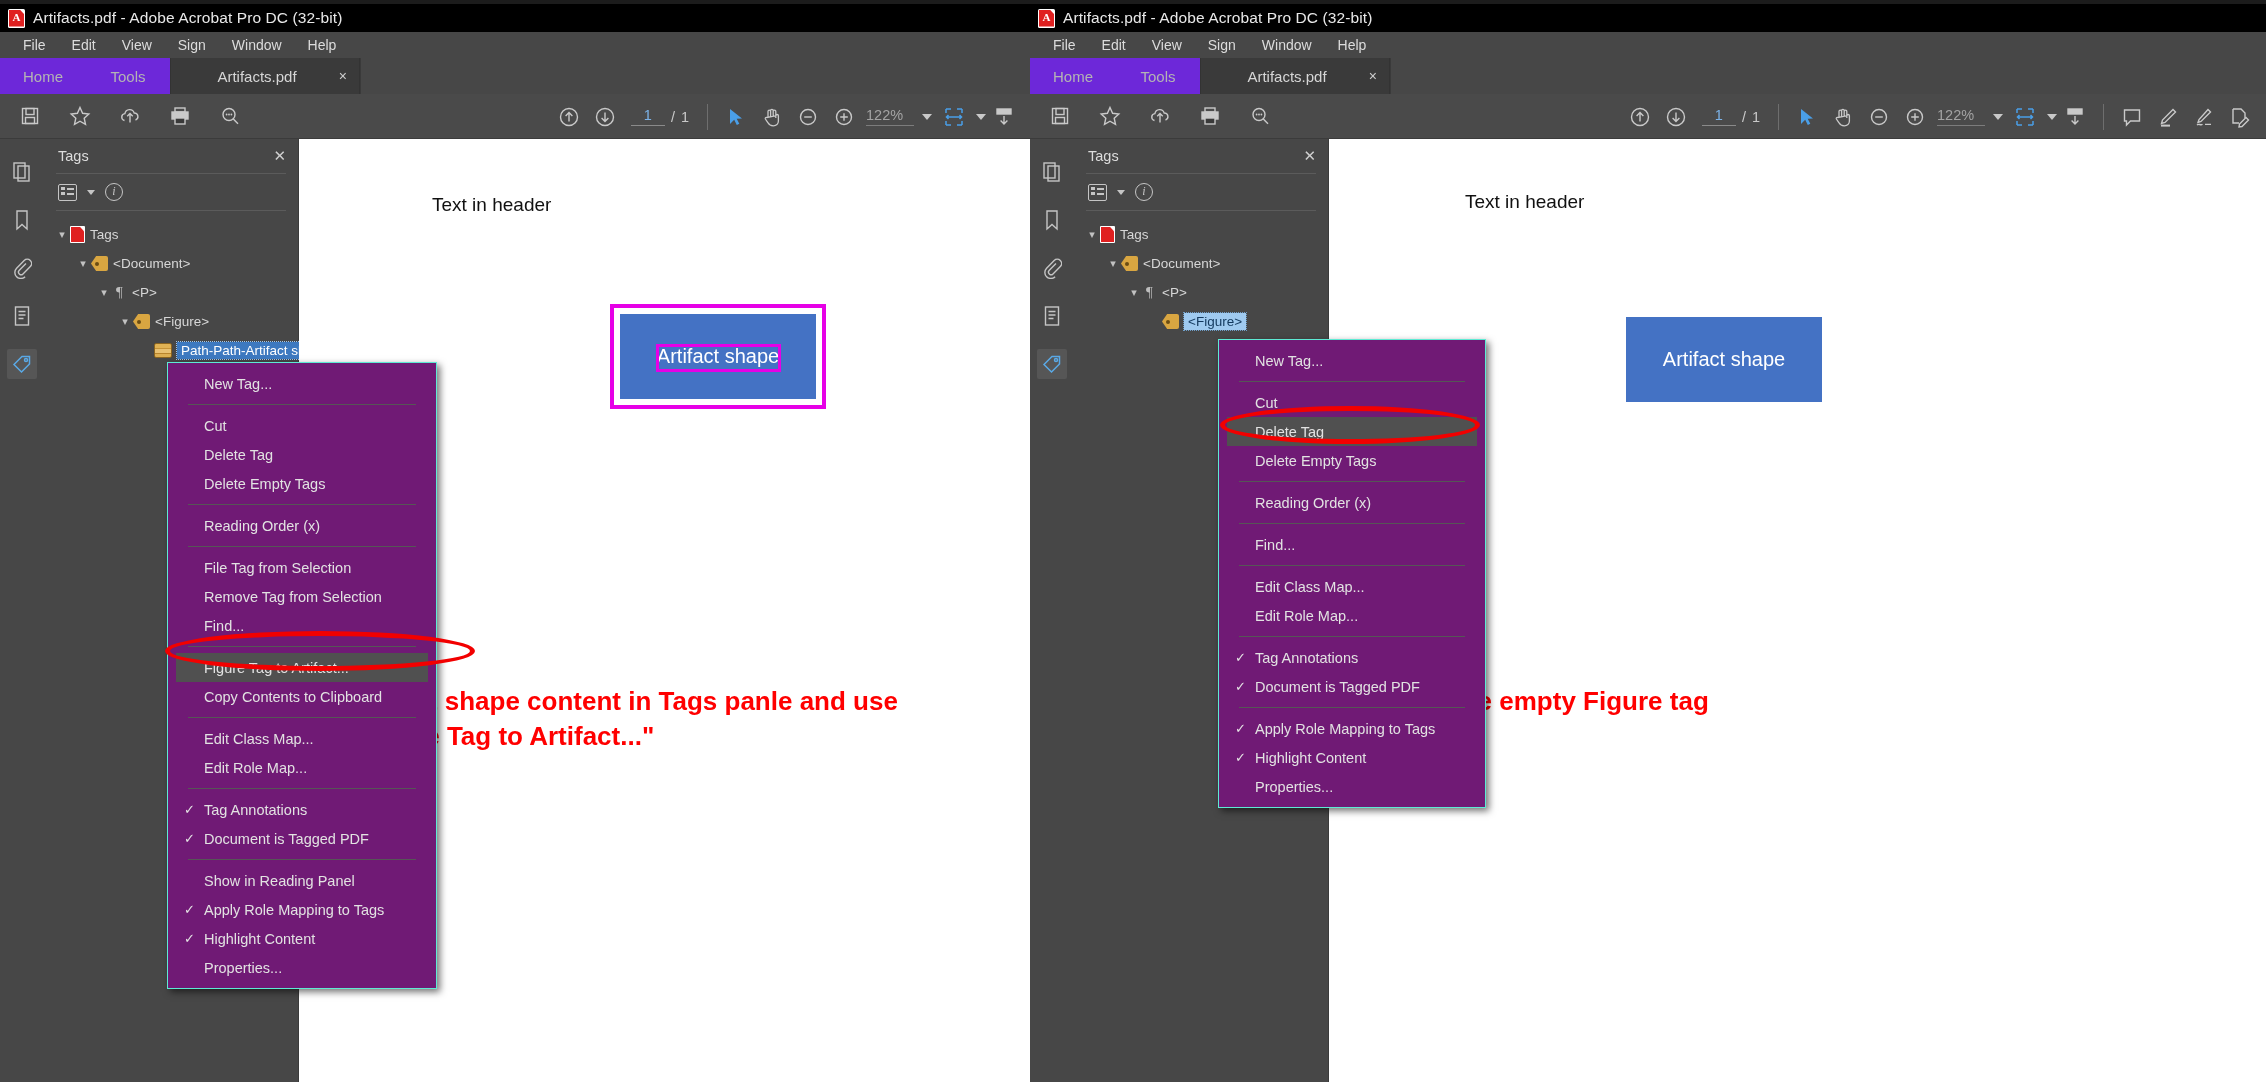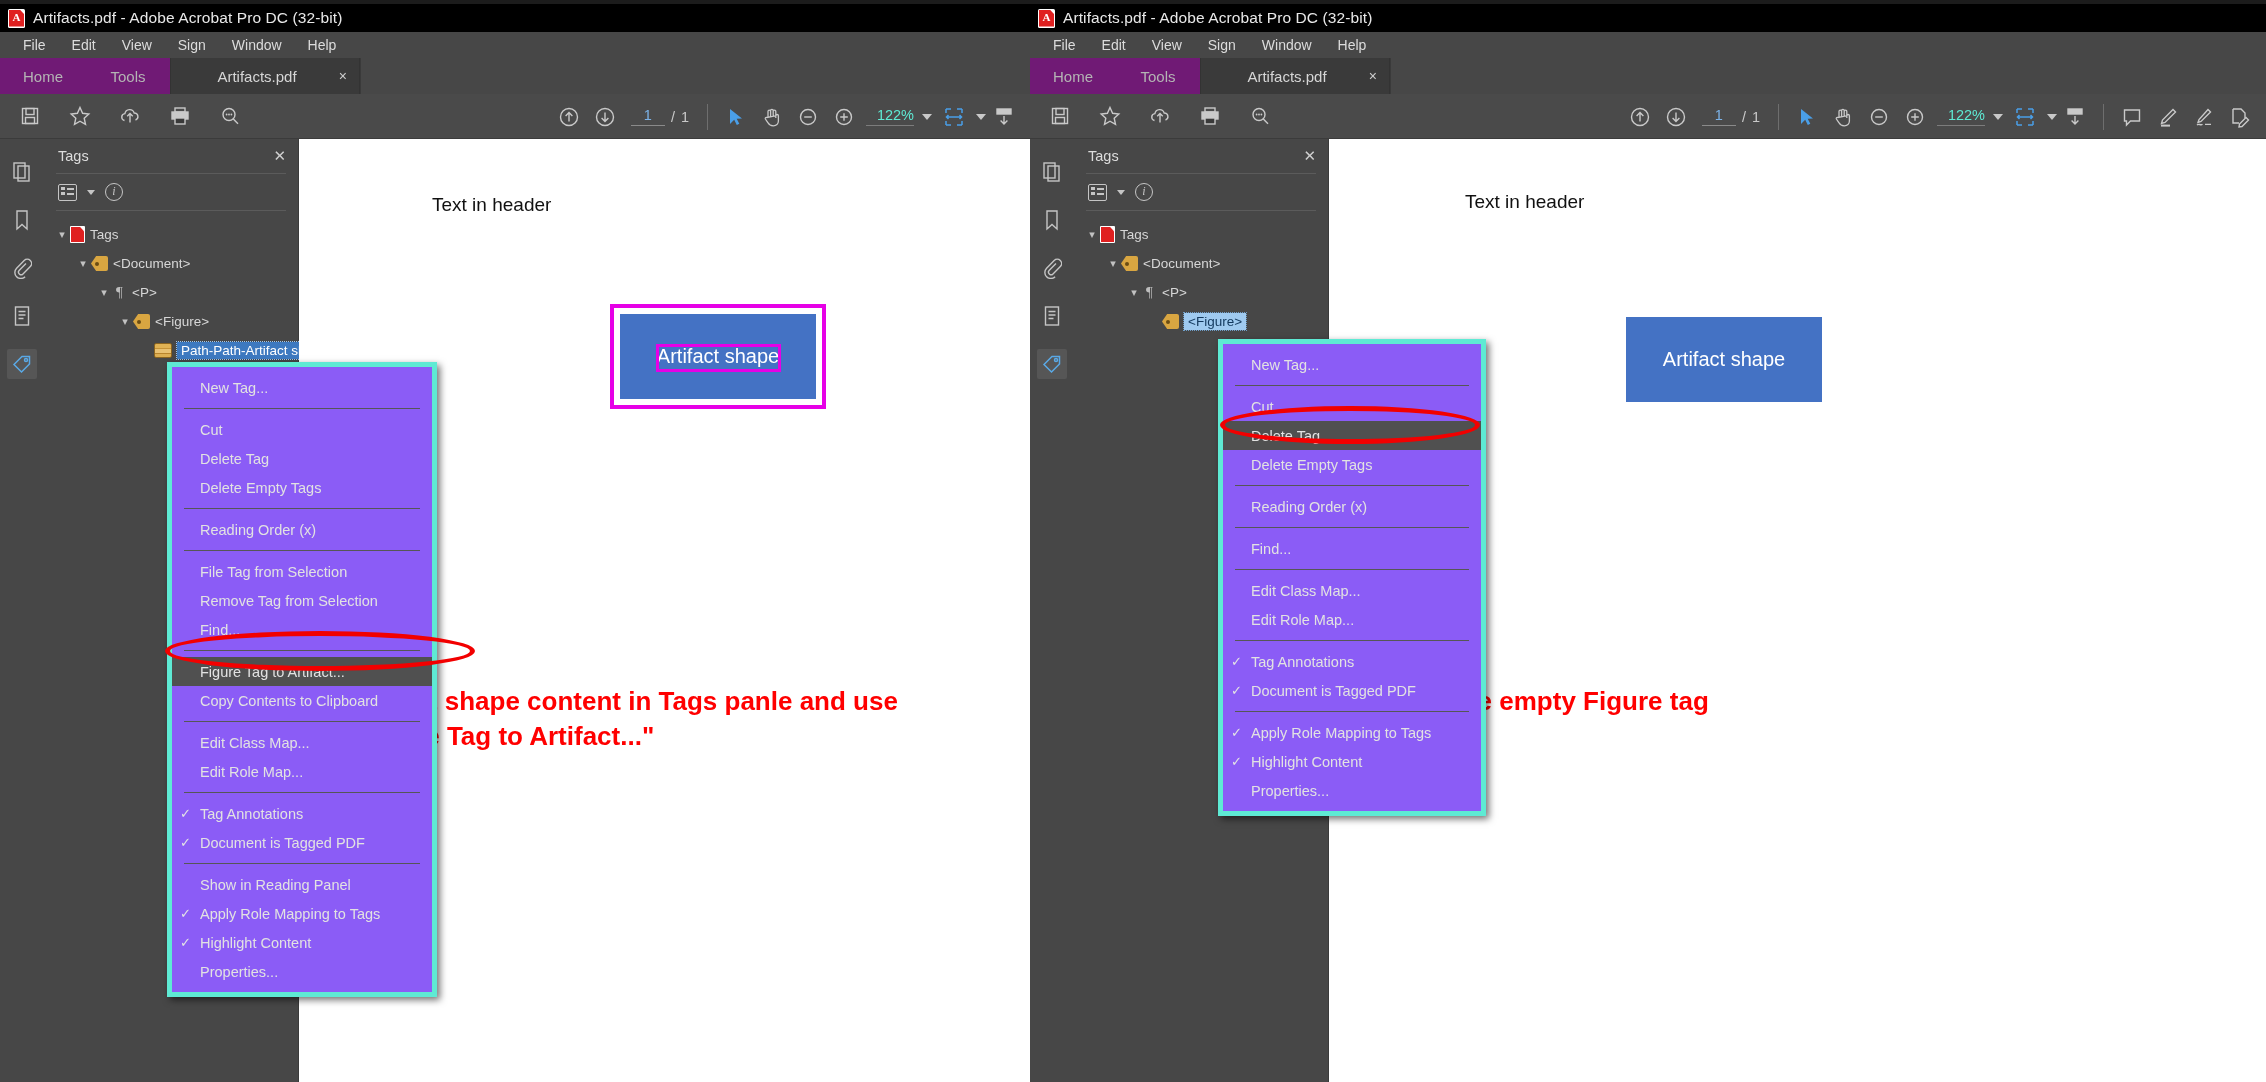--- a/index.html
+++ b/index.html
@@ -30,21 +30,21 @@
     clip-path:polygon(0 0,72% 0,100% 26%,100% 100%,0 100%);
   }
   .pdf-ico::after{
     content:"A"; position:absolute; left:0; right:0; top:2px; text-align:center;
     font-size:11px; font-weight:bold; color:#fff; font-family:"Liberation Serif",serif;
   }
 
   .menubar { height:26px; background:#474747; display:flex; align-items:center; padding-left:10px; }
   .menubar .mi { color:#dcdcdc; font-size:14px; padding:0 13px; line-height:26px; cursor:default; }
 
-  .tabbar { height:36px; background:#701a75; display:flex; align-items:flex-end; }
+  .tabbar { height:36px; background:#6d28d9; display:flex; align-items:flex-end; }
   .tab {
     height:36px; display:flex; align-items:center; justify-content:center;
     color:#b4b4b4; font-size:15px; padding:0 30px;
   }
   .tab.home { width:86px; padding:0; }
   .tab.tools { width:84px; padding:0; }
   .tab.doc {
     background:#3a3a3a; color:#d6d6d6; min-width:190px; position:relative;
     border-left:1px solid #333; border-right:1px solid #333;
     padding:0 34px 0 18px;
@@ -70,21 +70,21 @@
   .pagebox { display:flex; align-items:center; gap:6px; padding:0 8px; }
   .pagenum {
     color:#7cb3e8; font-size:14.5px; width:34px; text-align:center;
     border-bottom:1px solid #8a8a8a; padding-bottom:2px;
   }
   .pagesep { color:#c9c9c9; font-size:14.5px; }
   .pagetot { color:#c9c9c9; font-size:14.5px; }
   .vdiv { width:1px; height:26px; background:#6e6e6e; margin:0 10px; }
   .zoombox { display:flex; align-items:center; gap:4px; padding:0 4px; }
   .zoomval {
-    color:#5eead4; font-size:14.5px; min-width:48px; text-align:right;
+    color:#a3a3a3; font-size:14.5px; min-width:48px; 
     border-bottom:1px solid #7c7c7c; padding-bottom:2px;
   }
   .caret { width:0;height:0;border-left:5px solid transparent;border-right:5px solid transparent;border-top:6px solid #c9c9c9; margin-left:4px;}
 
   
   .wbody { display:flex; height:973px; }
   .railbar { width:44px; background:#474747; padding-top:18px; display:flex; flex-direction:column; align-items:center; gap:18px; }
   .rail-ic { width:30px; height:30px; display:flex;align-items:center;justify-content:center;color:#c5c5c5; }
   .rail-ic.active { color:#5aa9e6; background:#565656; border-radius:2px; }
 
@@ -126,22 +126,22 @@
   .shape .shape-label { position:relative; }
   .hl-outer { position:absolute; border:4px solid #e600e6; }
   .hl-inner { position:absolute; border:3px solid #e600e6; }
   .note {
     position:absolute; color:#ff0000; font-size:26px; font-weight:bold; line-height:1.33;
     font-family:"Liberation Sans",sans-serif;
   }
 
   
   .ctxmenu {
-    position:absolute; background:#8b5cf6; border:5px solid #5eead4;
-    box-shadow:3px 3px 7px rgba(0,0,0,.55); padding:6px 0; z-index:50;
+    position:absolute; background:#701a75; border:1px solid #5eead4;
+    box-shadow:3px 3px 7px rgba(0,0,0,.55); padding:6px 8px; z-index:50;
   }
   .ctxitem {
     height:29px; display:flex; align-items:center; color:#e2e2e2; font-size:14.5px;
     padding:0 16px 0 8px; white-space:nowrap;
   }
   .ctxitem .chk { width:20px; flex:none; color:#e4e4e4; font-size:13px; }
   .ctxitem .ctxlabel { white-space:nowrap; }
   .ctxitem.hot { background:#505050; }
   .ctxdiv { height:1px; background:#565656; margin:6px 12px; }
 

